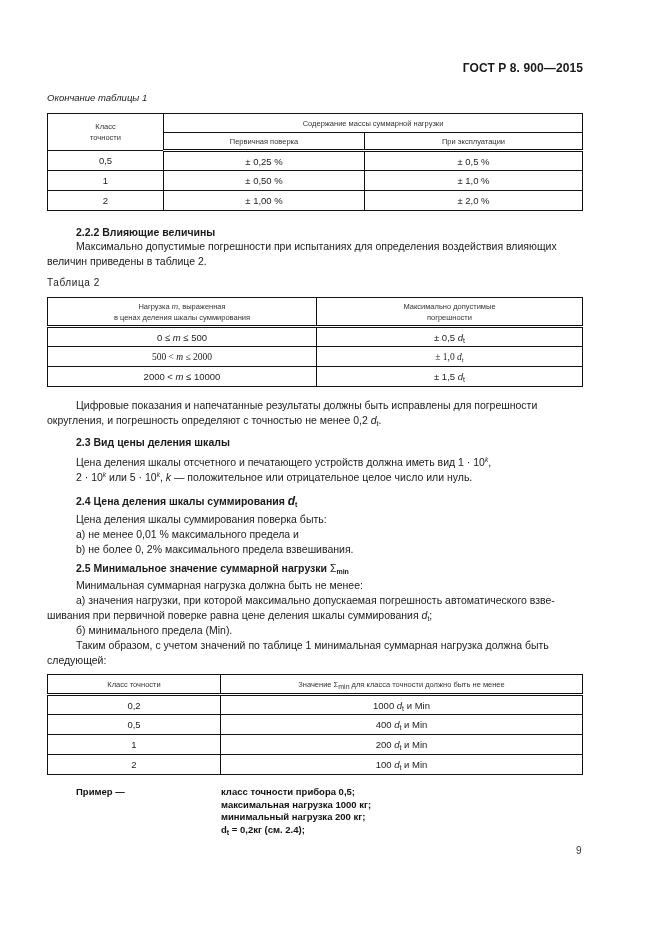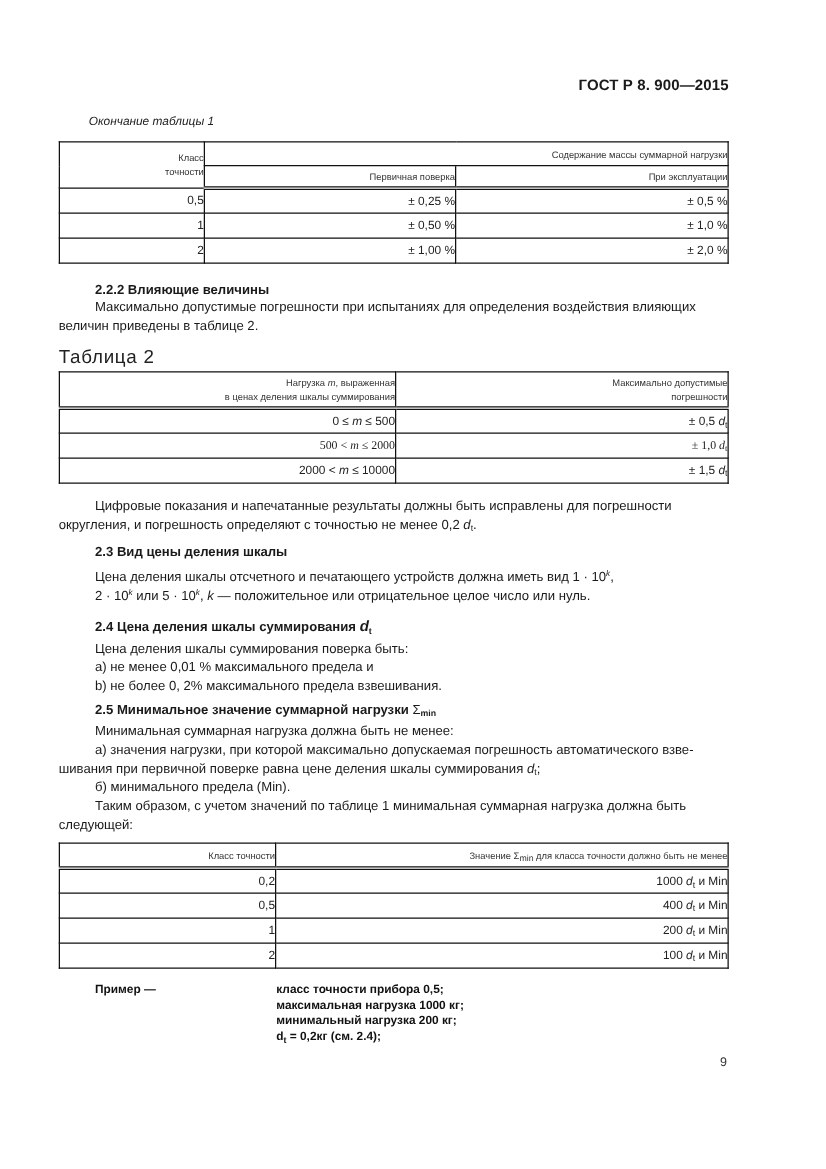--- a/index.html
+++ b/index.html
@@ -6,45 +6,45 @@
   body {
     width: 661px; height: 935px; position: relative; overflow: hidden;
     font-family: "Liberation Sans", "DejaVu Sans", sans-serif;
     color: #1a1a1a;
   }
   .abs { position: absolute; }
   .header-code {
     top: 61px; right: 78px; font-size: 12px; font-weight: bold; letter-spacing: 0.1px;
   }
   .caption-italic { font-style: italic; font-size: 9.5px; color: #222; }
-  .caption { font-size: 15px; letter-spacing: 0.6px; color: #222; }
+  .caption { font-size: 10px; letter-spacing: 0.6px; color: #222; }
   table.doc {
     position: absolute; border-collapse: collapse; left: 47px; width: 536px;
     font-size: 9.5px; color: #222;
   }
   table.doc td, table.doc th {
-    border: 1px solid #111; text-align: right; padding: 0; font-weight: normal;
+    border: 1px solid #111; text-align: center; padding: 0; font-weight: normal;
   }
   table.doc th { font-size: 7.5px; color: #333; line-height: 11px; }
   table.doc tr.head-last th, table.doc tr.head-last td { border-bottom: 3px double #111; }
   .p { font-size: 10.5px; line-height: 15px; color: #1a1a1a; }
   .h { font-size: 10.5px; font-weight: bold; color: #1a1a1a; }
   .indent { padding-left: 29px; }
   .it { font-style: italic; }
   sub { font-size: 7px; vertical-align: -2px; line-height: 0; }
   sup { font-size: 6.5px; vertical-align: 4px; line-height: 0; }
   .example { font-size: 9.5px; font-weight: bold; line-height: 12.5px; color: #111; }
   .page-num { font-size: 10px; color: #333; }
 </style>
 </head>
 <body>
 
 <div class="abs header-code">ГОСТ Р 8. 900—2015</div>
 
-<div class="abs caption-italic" style="left:47px; top:92px;margin-left:24px;">Окончание таблицы 1</div>
+<div class="abs caption-italic" style="left:47px; top:92px;">Окончание таблицы 1</div>
 
 <table class="doc" style="top:113px;">
   <tbody>
       <tr style="height:19px;">
     <th rowspan="2" style="width:115px;">
       <span>Класс</span><br><span>точности</span>
     </th>
     <th colspan="2">Содержание массы суммарной нагрузки</th>
   </tr>
   <tr class="head-last" style="height:18px;">

